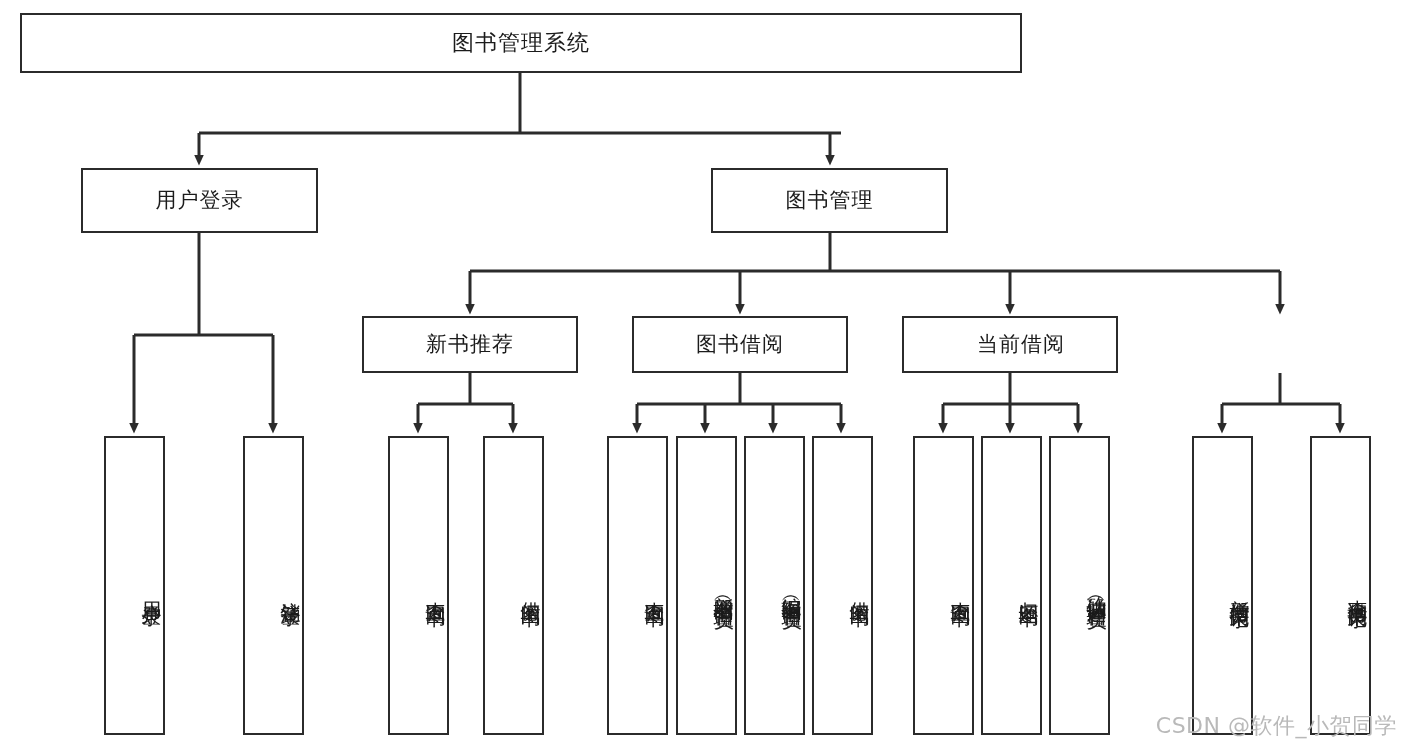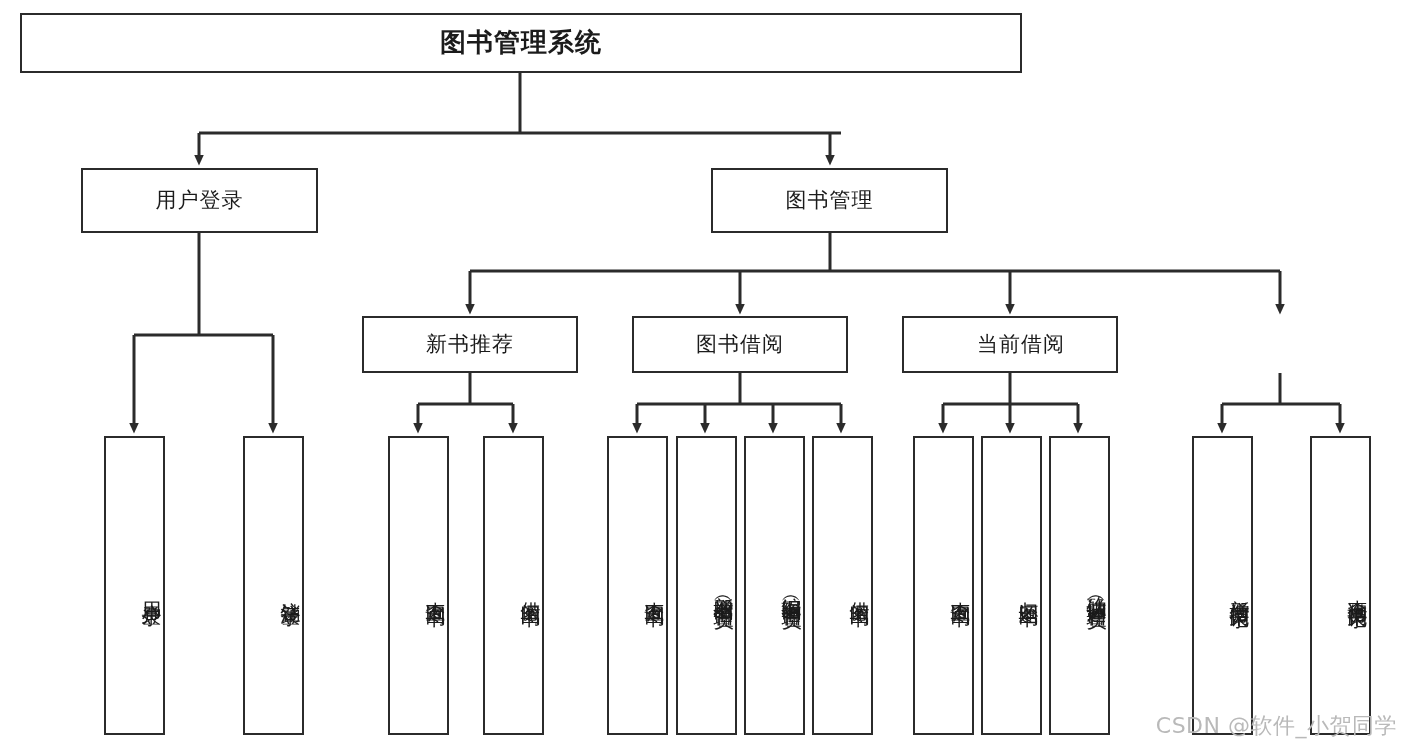--- a/index.html
+++ b/index.html
@@ -33,22 +33,21 @@
     align-items: center;
     justify-content: center;
     color: #1b1b1b;
   }
   .node.h {
     font-size: 21px;
     letter-spacing: 1px;
     line-height: 1.2;
   }
   .node.root {
-    font-size: 26px;
-    font-weight: bold;
+    font-size: 22px;
   }
   .node.v {
     writing-mode: vertical-rl;
     text-orientation: upright;
     font-size: 20px;
     letter-spacing: 2px;
     padding-top: 8px;
     align-items: flex-start;
     justify-content: center;
     line-height: 1.15;

